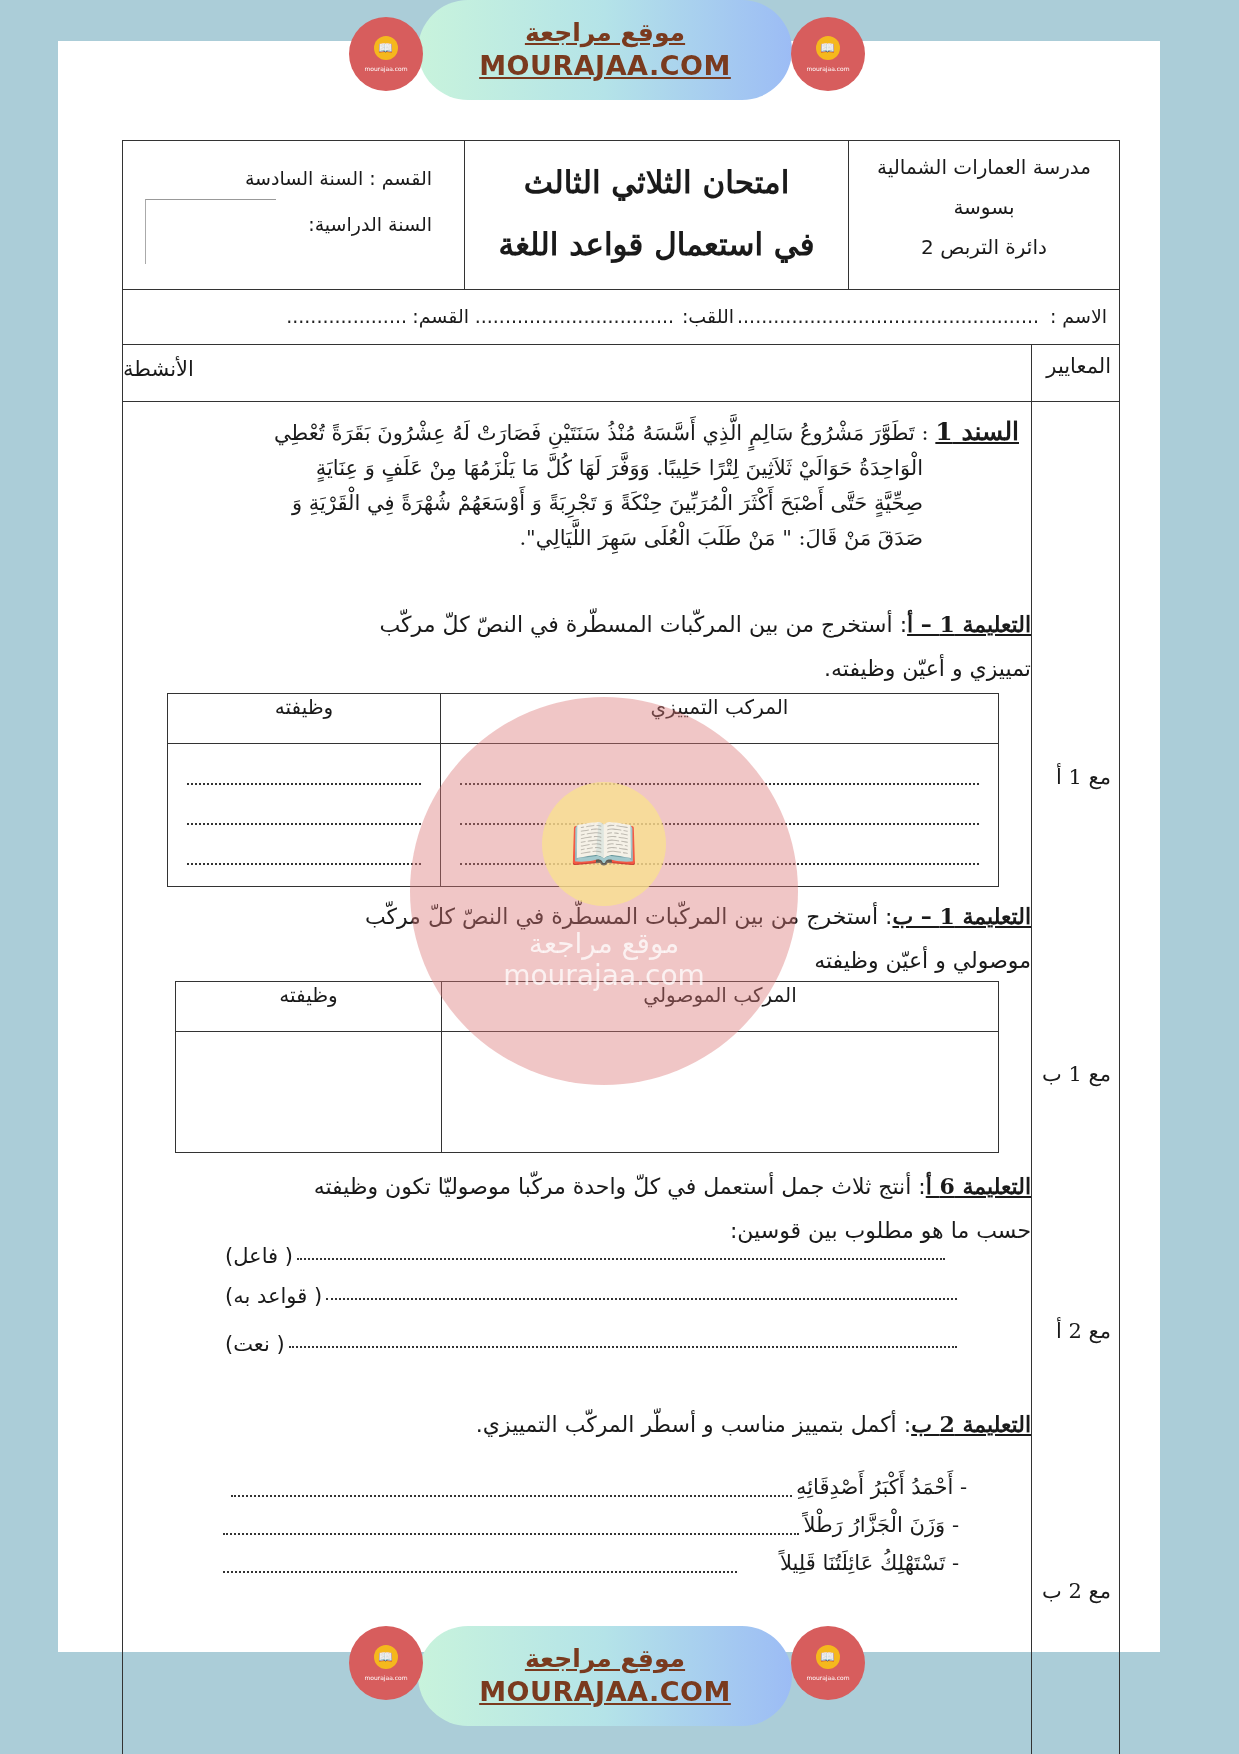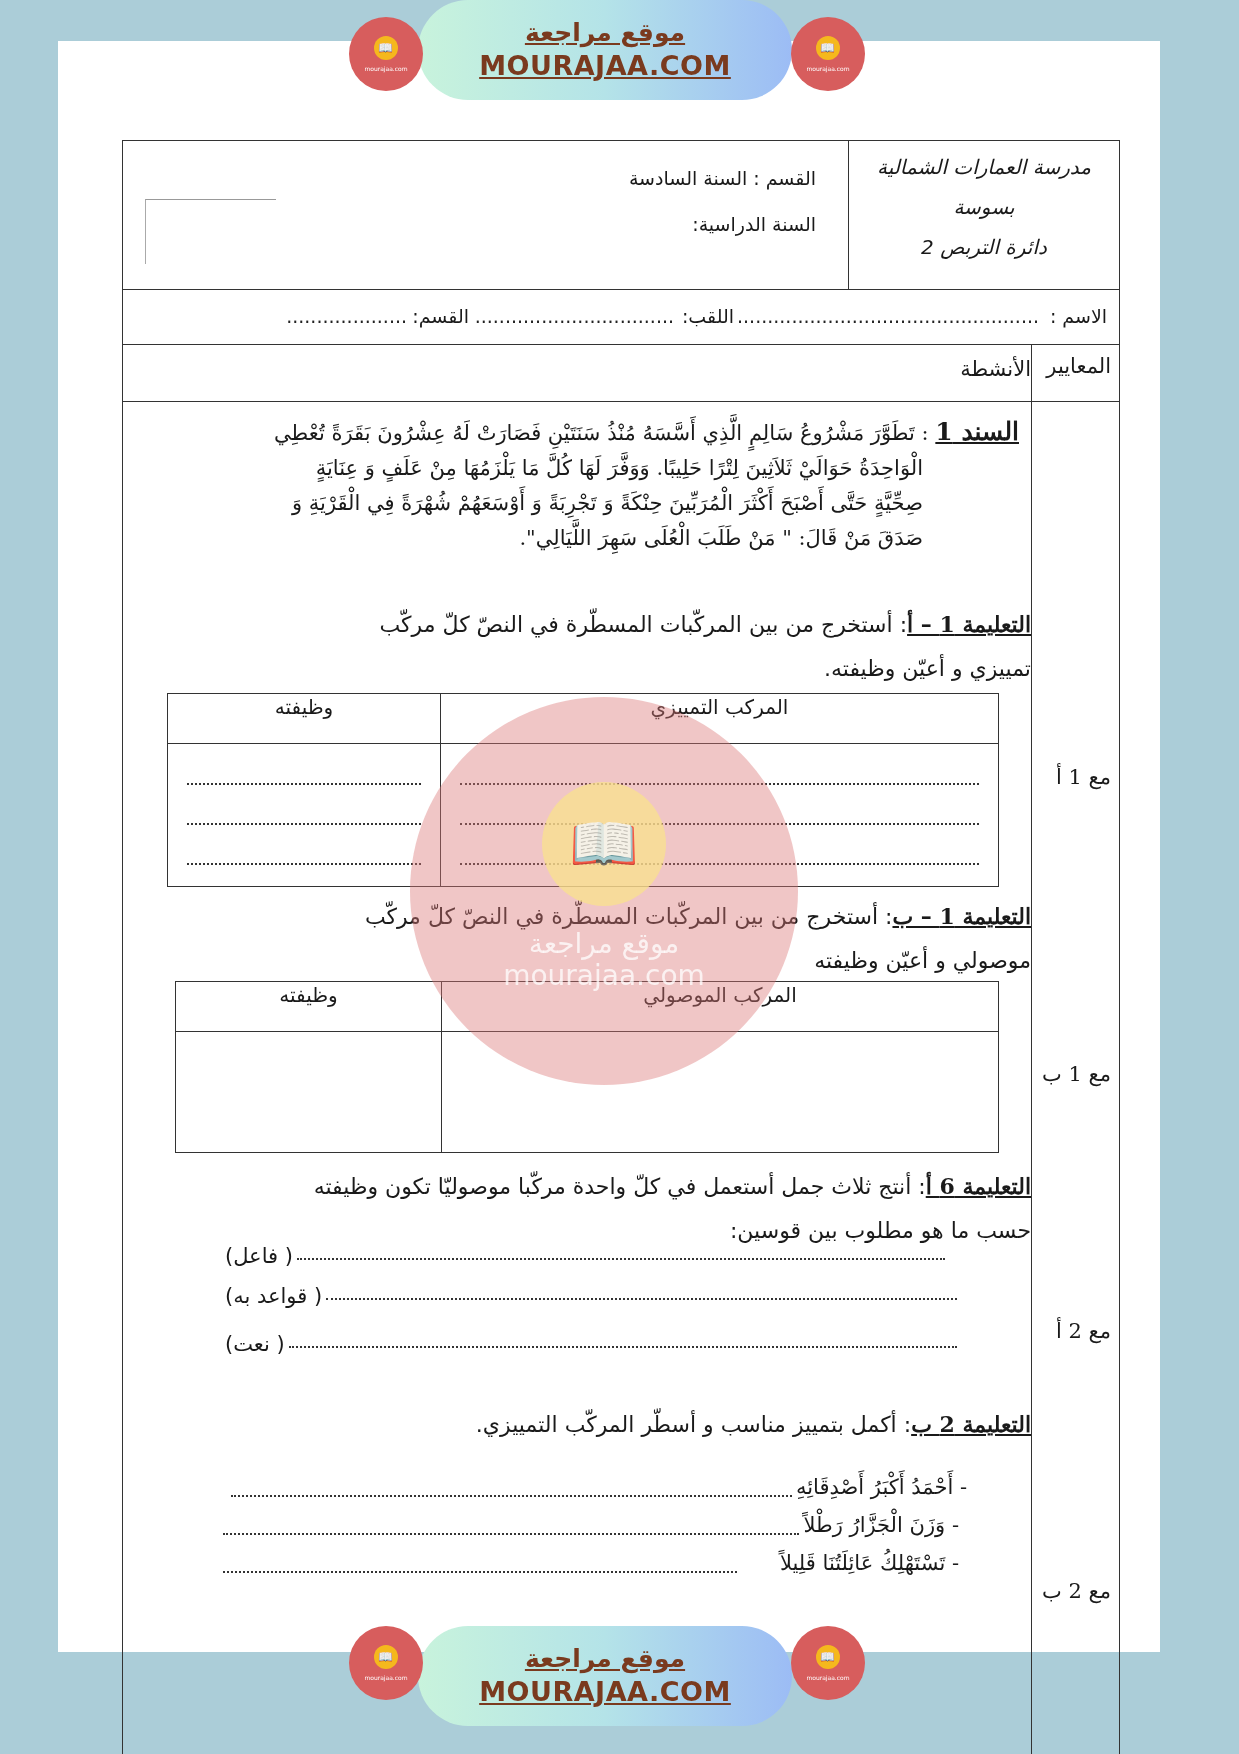--- a/index.html
+++ b/index.html
@@ -12,31 +12,31 @@
   .badge .ar{font-family:"DejaVu Sans",sans-serif;font-weight:bold;font-size:25px;color:#7a3a1e;text-decoration:underline;line-height:32px;}
   .badge .en{font-family:"DejaVu Sans",sans-serif;font-weight:bold;font-size:27px;color:#7a3a1e;text-decoration:underline;letter-spacing:0.5px;line-height:34px;}
   .badge.top{top:0px;}
   .badge.bottom{top:1626px;}
   .logo{position:absolute;width:74px;height:74px;border-radius:50%;background:#d75d5d;z-index:6;display:flex;flex-direction:column;align-items:center;justify-content:center;}
   .logo .dot{width:24px;height:24px;border-radius:50%;background:#f5b81d;display:flex;align-items:center;justify-content:center;font-size:12px;color:#fff;}
   .logo .t{font-size:6px;color:#fff;margin-top:5px;line-height:7px;text-align:center;}
   
   .exam{position:absolute;left:122px;top:140px;width:996px;height:1614px;border-left:1.5px solid #333;border-right:1.5px solid #333;direction:rtl;}
   .hdr{position:absolute;top:0;left:0;width:996px;height:148px;border-top:1.5px solid #333;border-bottom:1.5px solid #333;display:flex;}
-  .hdr .school{width:270px;border-left:1.5px solid #333;text-align:center;font-size:20px;line-height:40px;padding-top:6px;font-style:italic;}
+  .hdr .school{width:270px;border-left:1.5px solid #333;text-align:center;font-size:20px;line-height:40px;padding-top:6px;}
   .hdr .title{width:383px;border-left:1.5px solid #333;text-align:center;font-family:"DejaVu Serif",serif;font-weight:bold;font-size:31px;line-height:62px;padding-top:10px;}
   .hdr .cls{flex:1;font-size:19px;line-height:46px;padding-right:32px;padding-top:14px;position:relative;}
   .hdr .cls .box{position:absolute;left:22px;top:58px;width:130px;height:64px;border-top:1px solid #999;border-left:1px solid #aaa;}
   .idrow{position:absolute;top:148px;left:0;width:996px;height:56px;border-bottom:1.5px solid #333;font-size:19px;line-height:56px;white-space:nowrap;}
   .idrow span{position:absolute;}
   .dots{color:#222;letter-spacing:0px;}
   .colhdr{position:absolute;top:204px;left:0;width:996px;height:57px;border-bottom:1.5px solid #333;}
   .critcol{position:absolute;top:204px;right:0;width:87px;height:1410px;border-left:1.5px solid #333;}
   .crit-label{position:absolute;right:8px;font-family:"DejaVu Serif",serif;font-size:21px;}
-  .act-head{position:absolute;top:204px;left:0;width:908px;text-align:right;font-size:21px;line-height:50px;}
+  .act-head{position:absolute;top:204px;left:0;width:908px;text-align:left;font-size:21px;line-height:50px;}
   .content{position:absolute;left:0;width:908px;}
   .text{font-family:"DejaVu Serif",serif;font-size:21px;line-height:35px;}
   .lbl{font-family:"DejaVu Serif",serif;font-weight:bold;text-decoration:underline;}
   .instr{font-size:22px;line-height:44px;}
   table.grid{border-collapse:collapse;position:absolute;}
   table.grid td{border:1.5px solid #333;vertical-align:top;text-align:center;font-size:20px;}
   .dotline{display:block;border-bottom:2px dotted #333;height:0;margin:38px 18px 0 18px;}
   .fill{display:flex;align-items:flex-end;font-size:21px;position:absolute;}
   .fill .line{flex:1;border-bottom:2px dotted #333;margin:0 4px 8px 4px;}
   
@@ -64,20 +64,24 @@
 </div>
 
 <div class="exam">
 
   <div class="hdr">
     <div class="school">
       <div>مدرسة العمارات الشمالية</div>
       <div>بسوسة</div>
       <div>دائرة التربص 2</div>
     </div>
+    <div class="title">
+      <div>امتحان الثلاثي الثالث</div>
+      <div>في استعمال قواعد اللغة</div>
+    </div>
     <div class="cls">
       <div>القسم : السنة السادسة</div>
       <div>السنة الدراسية:</div>
       <div class="box"></div>
     </div>
   </div>
 
   <div class="idrow">
     <span style="right:12px;">الاسم :</span>
     <span class="dots" style="right:80px;width:300px;overflow:hidden;">..............................................................</span>

